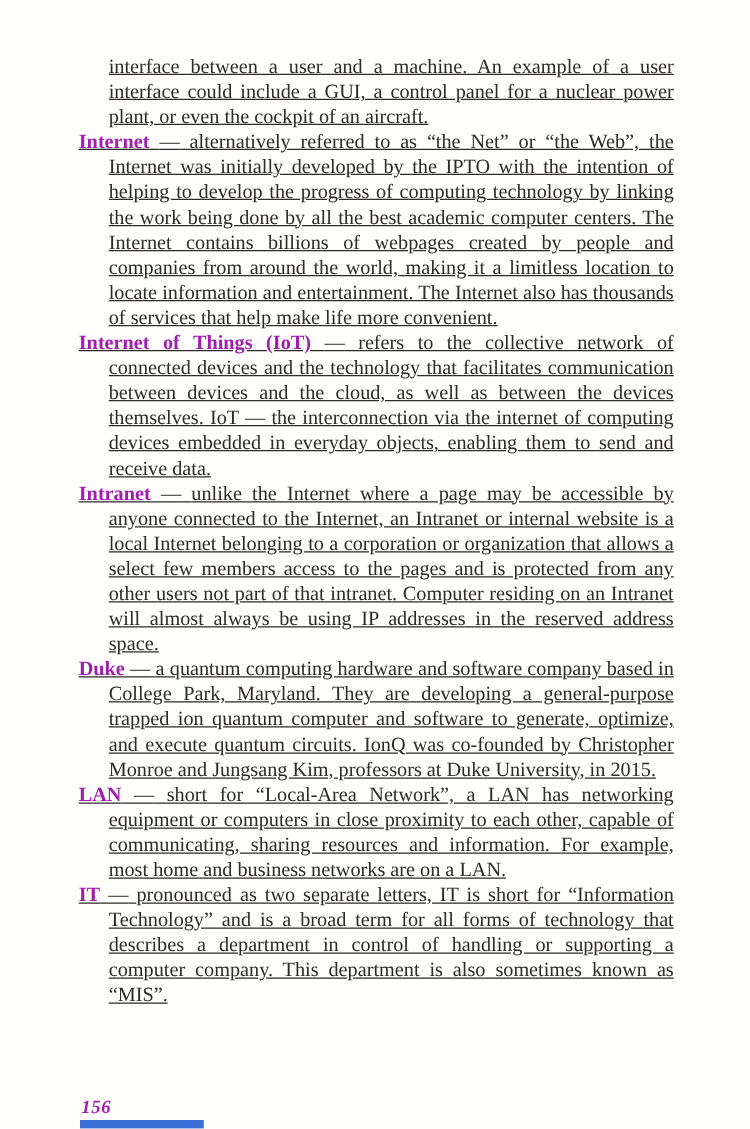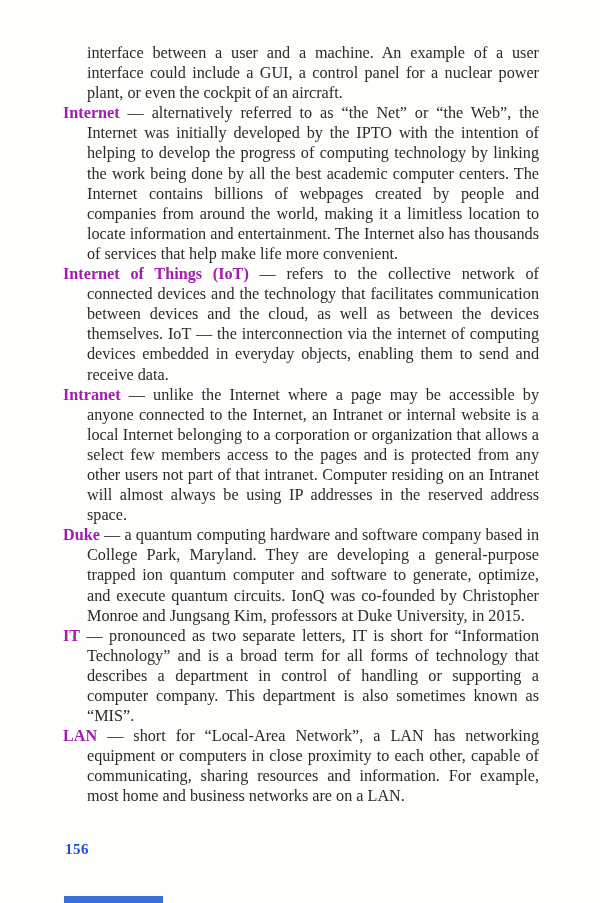--- a/index.html
+++ b/index.html
@@ -23,41 +23,43 @@
     width: 476px;
     font-size: 16.2px;
     line-height: 20.1px;
     text-align: justify;
     text-justify: inter-word;
     hyphens: auto;
     -webkit-hyphens: auto;
   }
   .text-block p {
     margin: 0;
+    text-decoration: underline;
   }
   p.continuation {
     padding-left: 24px;
     text-indent: 0;
   }
   p.entry {
     padding-left: 24px;
     text-indent: -24px;
   }
   .term {
     font-weight: bold;
     color: #a21caf;
   }
   .page-number {
     position: absolute;
     left: 65px;
-    top: 841px;
+    top: 878px;
     font-size: 15px;
     font-weight: bold;
-    color: #1d4ed8;
+    color: #a21caf;
     letter-spacing: 0.5px;
+    font-style: italic;
   }
   .progress-bar {
     position: absolute;
     left: 64px;
     bottom: 0;
     width: 99px;
     height: 7px;
     background: #3a6fd8; 
   }
 </style>
@@ -71,23 +73,23 @@
     <p class="continuation">interface between a user and a machine. An example of a user interface could include a GUI, a control panel for a nuclear power plant, or even the cockpit of an aircraft.</p>
 
     <p class="entry"><span class="term">Internet</span> <span>—</span> <span>alternatively referred to as “the Net” or “the Web”, the Internet was initially developed by the IPTO with the intention of helping to develop the progress of computing technology by linking the work being done by all the best academic computer centers. The Internet contains billions of webpages created by people and companies from around the world, making it a limitless location to locate information and entertainment. The Internet also has thousands of services that help make life more convenient.</span></p>
 
     <p class="entry"><span class="term">Internet of Things (IoT)</span> <span>—</span> <span>refers to the collective network of connected devices and the technology that facilitates communication between devices and the cloud, as well as between the devices themselves. IoT — the interconnection via the internet of computing devices embedded in everyday objects, enabling them to send and receive data.</span></p>
 
     <p class="entry"><span class="term">Intranet</span> <span>—</span> <span>unlike the Internet where a page may be accessible by anyone connected to the Internet, an Intranet or internal website is a local Internet belonging to a corporation or organization that allows a select few members access to the pages and is protected from any other users not part of that intranet. Computer residing on an Intranet will almost always be using IP addresses in the reserved address space.</span></p>
 
     <p class="entry"><span class="term">Duke</span> <span>—</span> <span>a quantum computing hardware and software company based in College Park, Maryland. They are developing a general-purpose trapped ion quantum computer and software to generate, optimize, and execute quantum circuits. IonQ was co-founded by Christopher Monroe and Jungsang Kim, professors at Duke University, in 2015.</span></p>
 
+    <p class="entry"><span class="term">LAN</span> <span>—</span> <span>short for “Local-Area Network”, a LAN has networking equipment or computers in close proximity to each other, capable of communicating, sharing resources and information. For example, most home and business networks are on a LAN.</span></p>
+
     <p class="entry"><span class="term">IT</span> <span>—</span> <span>pronounced as two separate letters, IT is short for “Information Technology” and is a broad term for all forms of technology that describes a department in control of handling or supporting a computer company. This department is also sometimes known as “MIS”.</span></p>
-
-    <p class="entry"><span class="term">LAN</span> <span>—</span> <span>short for “Local-Area Network”, a LAN has networking equipment or computers in close proximity to each other, capable of communicating, sharing resources and information. For example, most home and business networks are on a LAN.</span></p>
 
   </div>
 
   <div class="page-number">156</div>
 
   <div class="progress-bar" style="background: rgb(58, 111, 216);"></div>
 
 </div>
 
 </body></html>

